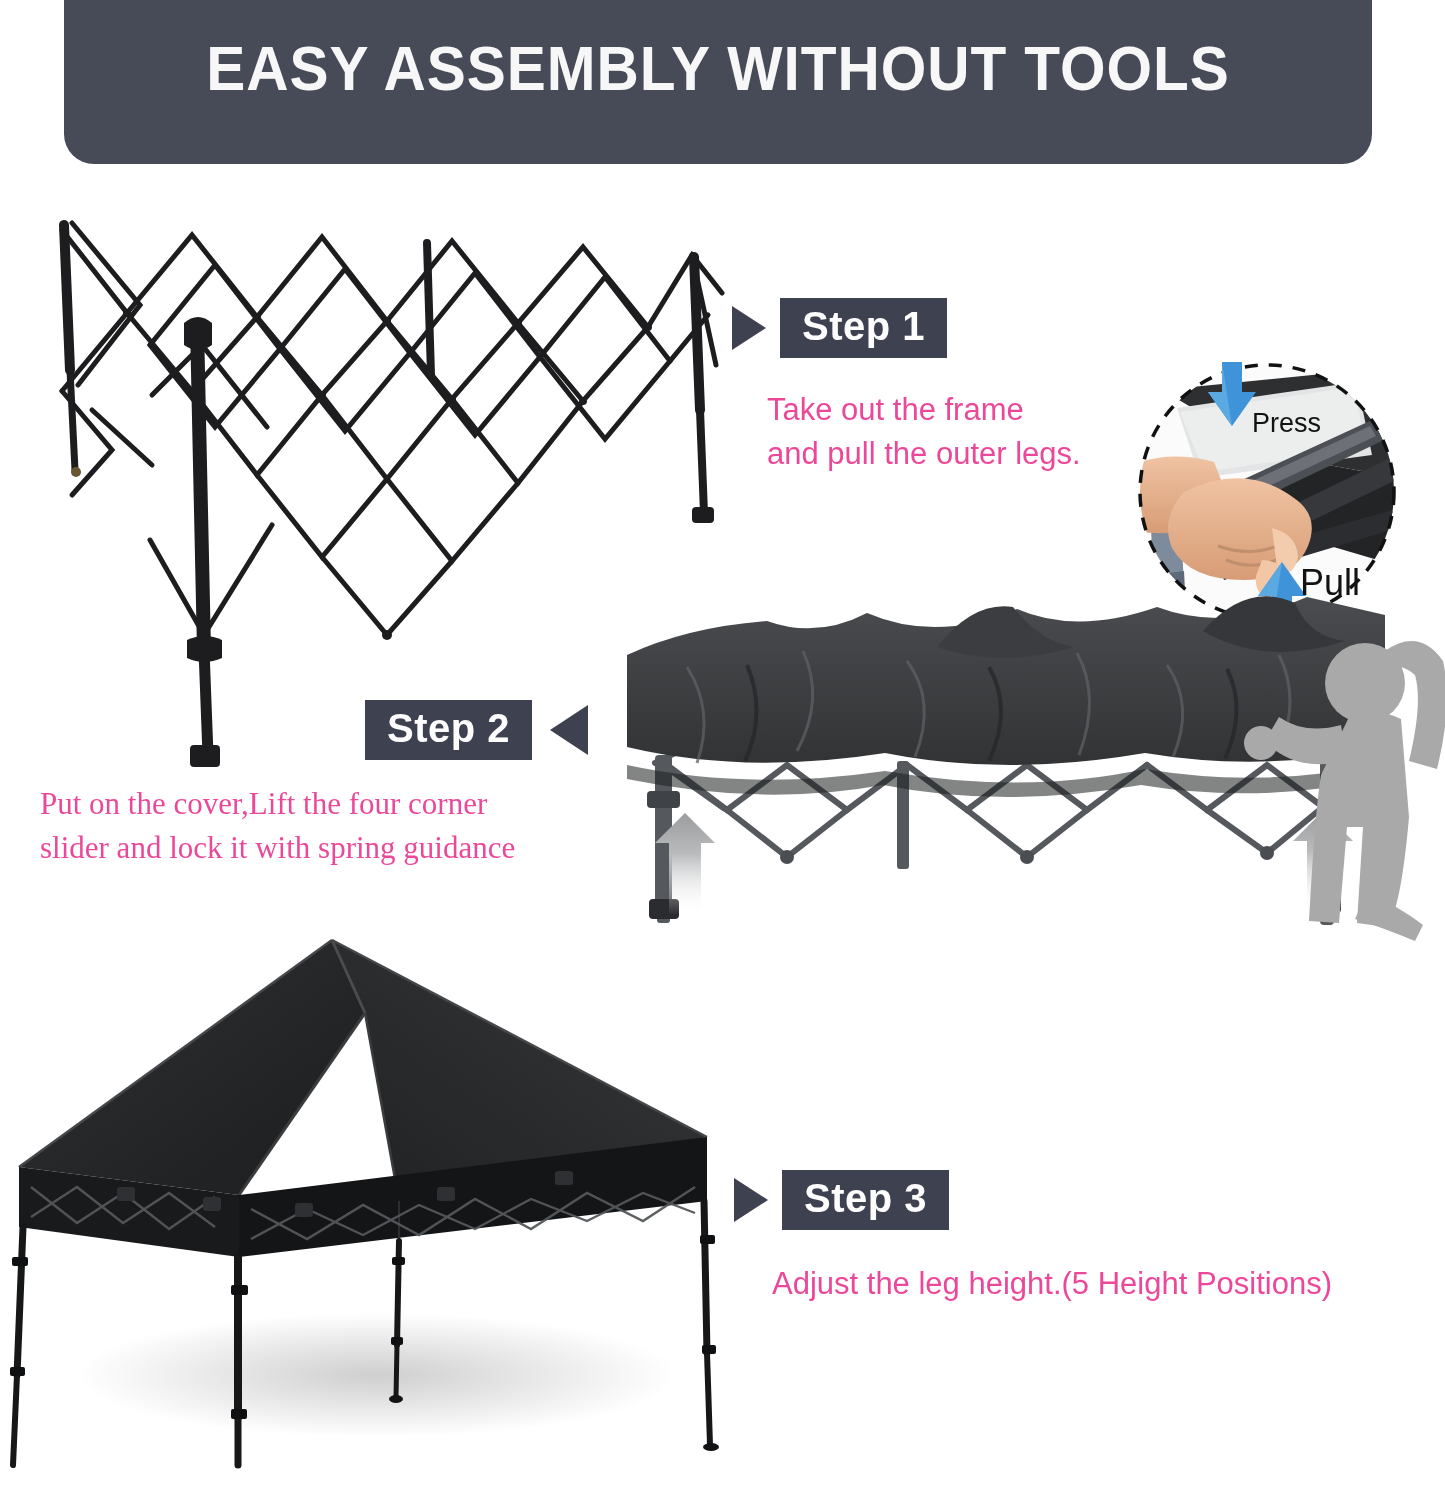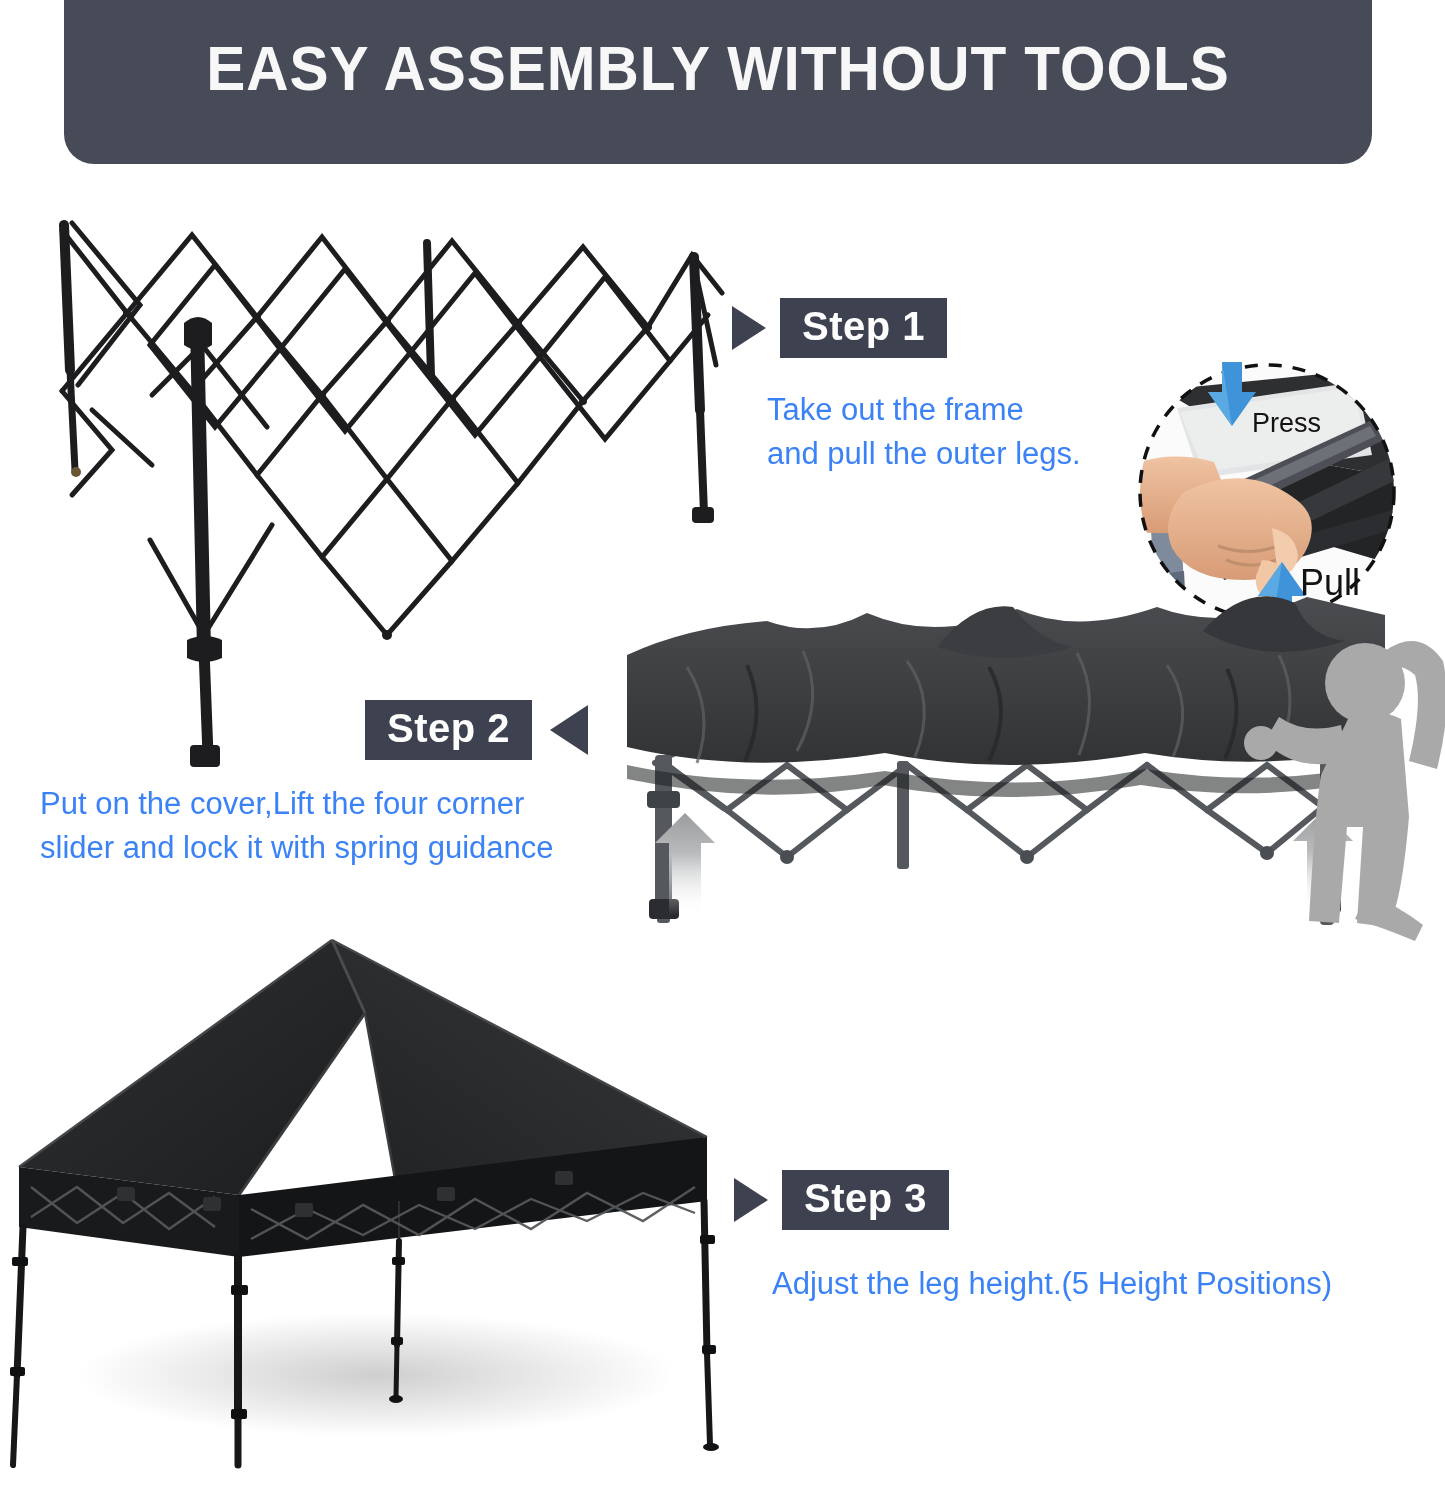--- a/index.html
+++ b/index.html
@@ -20,21 +20,21 @@
   .badge-row{position:absolute;display:flex;align-items:center;border-radius:27px;}
   .badge{background:#3e4250;color:#fdfdfd;font-size:40px;font-weight:bold;
          padding:8px 22px 12px 22px;line-height:1;letter-spacing:.5px;}
   .tri-r{width:0;height:0;border-top:22px solid transparent;
          border-bottom:22px solid transparent;border-left:34px solid #3e4250;
          margin-right:14px;}
   .tri-l{width:0;height:0;border-top:25px solid transparent;
          border-bottom:25px solid transparent;border-right:38px solid #3e4250;
          margin-left:18px;}
 
-  .desc{position:absolute;color:#3b82f6;font-size:31px;line-height:1.42;
+  .desc{position:absolute;color:#ec4899;font-size:31px;line-height:1.42;
         white-space:pre-line;}
 
   
   .art{position:absolute;}
   svg{display:block;overflow:visible;}
 </style>
 </head>
 <body>
 
 <div class="stage">
@@ -250,21 +250,21 @@
         <circle cx="654" cy="148" r="17"></circle>
         <path d="M760 298 q30 12 56 32 l-8 16 q-34 -14 -60 -22 Z"></path>
       </g>
     </svg>
   </div>
 
   <div class="badge-row" style="left:345px;top:700px;padding-left:8px;">
     <div class="badge">Step 2</div>
     <div class="tri-l"></div>
   </div>
-  <div class="desc" style="left:28px;top:782px;width:600px;">Put on the cover,Lift the four corner
+  <div class="desc" style="left:28px;top:782px;width:600px;font-family:Liberation Serif, serif;">Put on the cover,Lift the four corner
 slider and lock it with spring guidance</div>
 
   <div class="art" style="left:-5px;top:905px;width:760px;height:560px;">
     <svg width="760" height="560" viewBox="0 0 760 560">
       <defs>
         <linearGradient id="roofL" x1="0" y1="0" x2="1" y2="1">
           <stop offset="0%" stop-color="#303133"></stop>
             <stop offset="100%" stop-color="#1c1d1f"></stop>
         </linearGradient>
         <linearGradient id="roofR" x1="1" y1="0" x2="0" y2="1">

